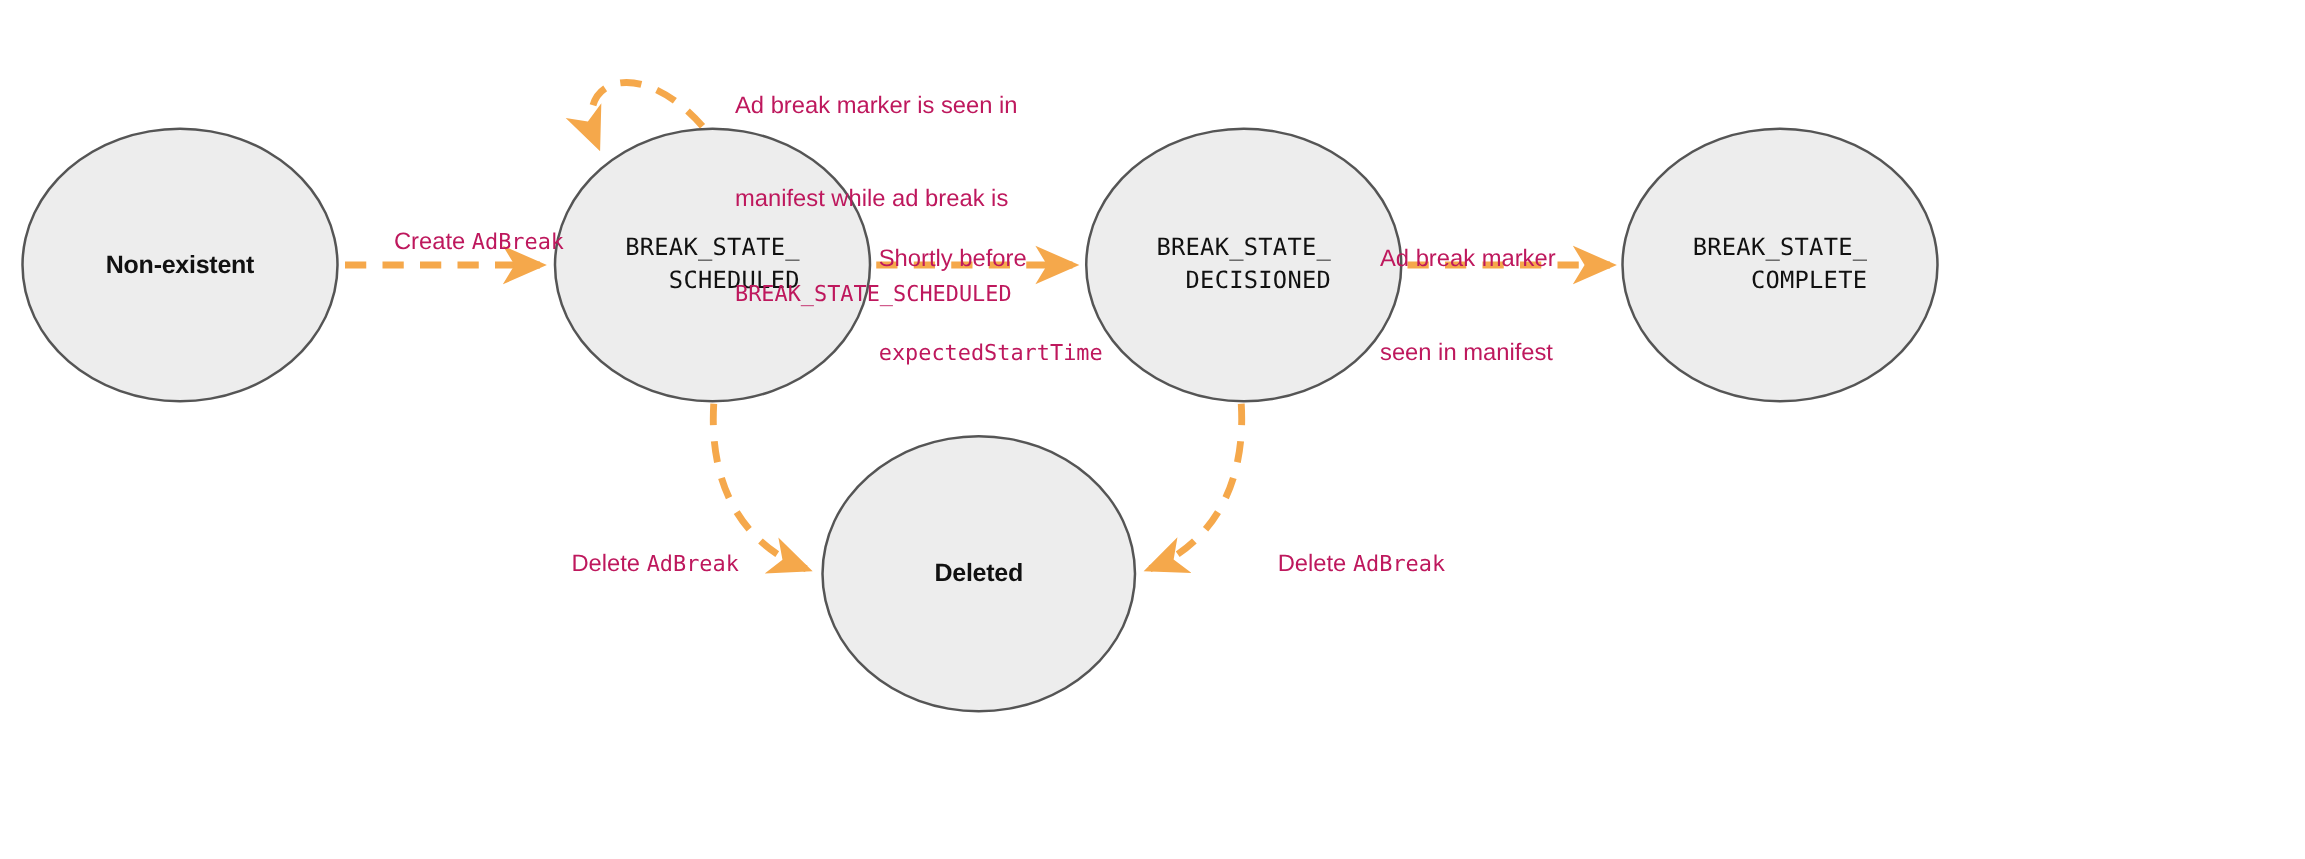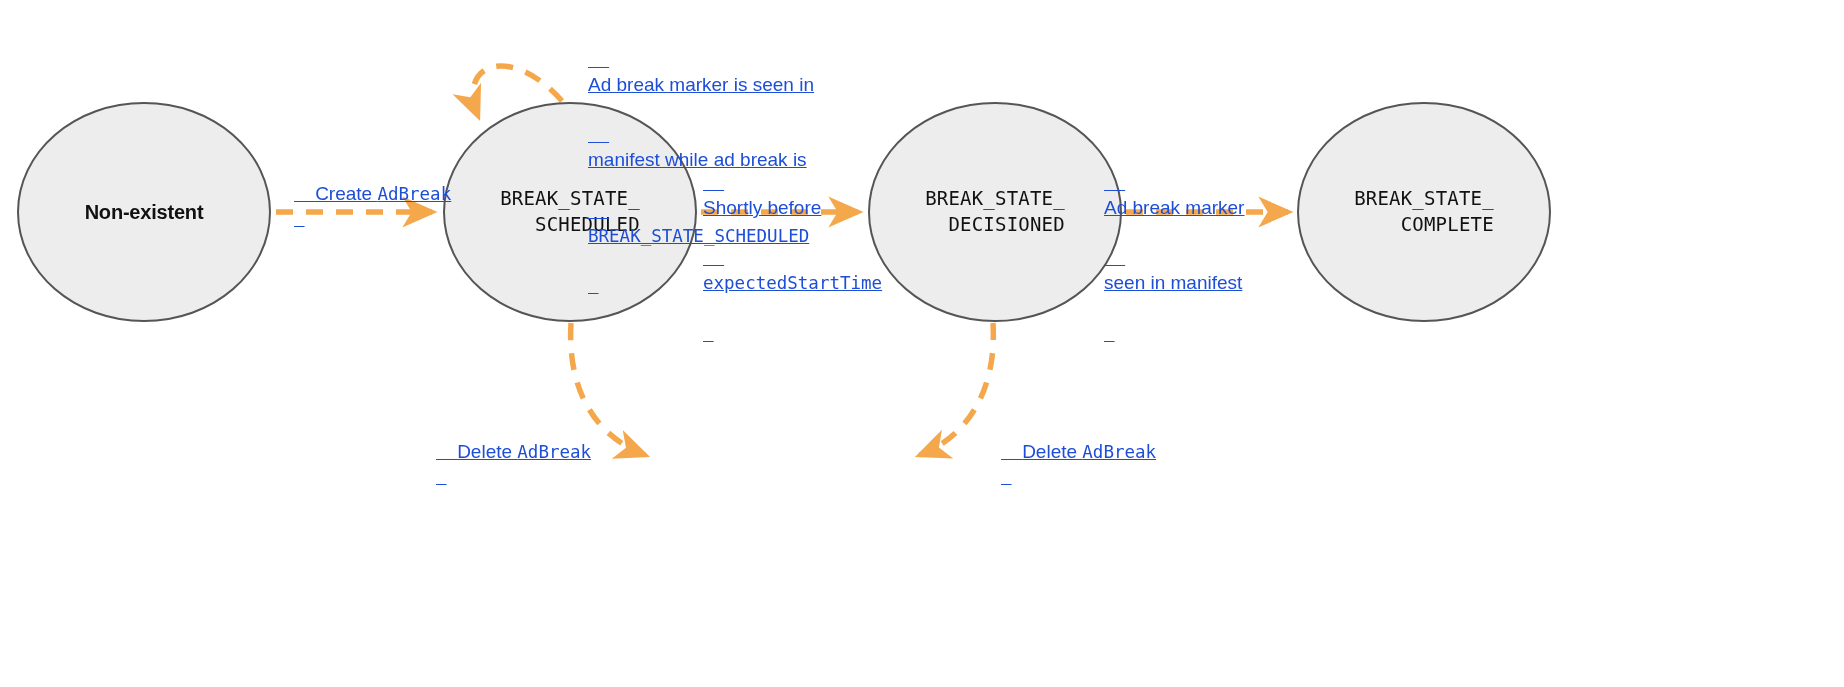--- a/index.html
+++ b/index.html
@@ -46,25 +46,24 @@
   }
   .label-mono {
     font-family: "DejaVu Sans Mono", monospace;
     font-weight: normal;
     font-size: 19px;
     letter-spacing: 0.2px;
     text-align: right;
   }
   .edge-label {
     position: absolute;
-    color: #1d4ed8;
+    color: #be185d;
     font-size: 19px;
     line-height: 1.32;
     white-space: pre;
-    text-decoration: underline;
   }
   .edge-label .sans {
     font-family: "Liberation Sans", sans-serif;
   }
   .edge-label .mono {
     font-family: "DejaVu Sans Mono", monospace;
     font-size: 17.5px;
   }
 </style>
 </head>
@@ -104,20 +103,23 @@
   <div class="node" style="left:868px; top:102px; width:254px; height:220px;">
     <div class="node-label label-mono">BREAK_STATE_
 DECISIONED</div>
   </div>
 
   <div class="node" style="left:1297px; top:102px; width:254px; height:220px;">
     <div class="node-label label-mono">BREAK_STATE_
 COMPLETE</div>
   </div>
 
+  <div class="node" style="left:657px; top:348px; width:252px; height:222px;">
+    <div class="node-label label-sans">Deleted</div>
+  </div>
 
   <div class="edge-label" style="left:294px; top:156px;">
     <span class="sans">Create </span><span class="mono">AdBreak</span>
   </div>
 
   <div class="edge-label" style="left:588px; top:22px;">
     <div><span class="sans">Ad break marker is seen in</span></div>
     <div><span class="sans">manifest while ad break is</span></div>
     <div><span class="mono">BREAK_STATE_SCHEDULED</span></div>
   </div>

